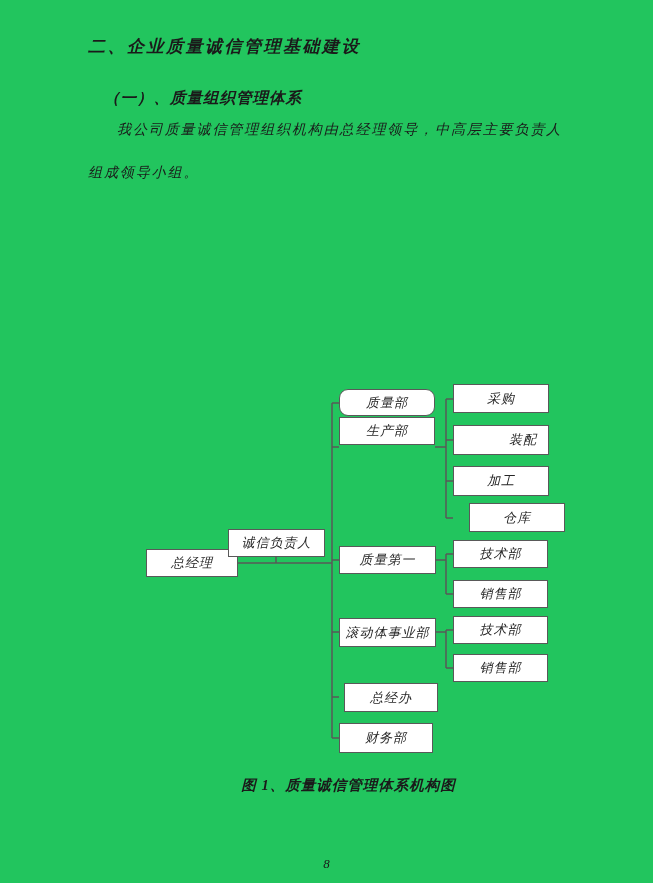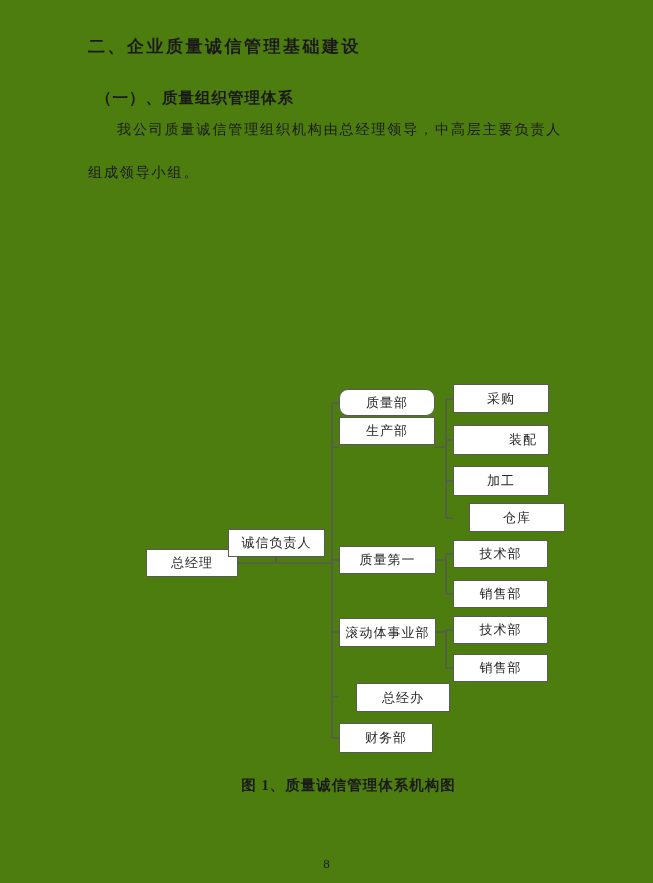--- a/index.html
+++ b/index.html
@@ -1,31 +1,32 @@
 <!DOCTYPE html>
 <html><head>
 <meta charset="utf-8">
 <style>
   html,body { margin:0; padding:0; background:#ffffff; }
   .page {
     position:relative;
     width:653px; height:883px;
-    background:#4d7c0f;
+    background:#22c55e;
     font-family:"Liberation Serif","DejaVu Serif",serif;
     color:#1a1a1a;
     overflow:hidden;
+    font-style:italic;
   }
   .content { padding:36px 88px 0 88px; }
   .h1 {
     font-size:17px; font-weight:bold; letter-spacing:2.5px;
     line-height:22px; margin:0;
   }
   .h2 {
     font-size:15.5px; font-weight:bold; letter-spacing:1px;
-    line-height:20px; margin:30px 0 0 8px;
+    line-height:20px; margin:30px 0 0 16px;
   }
   .para {
     font-size:14px; letter-spacing:1.9px; line-height:43px;
     margin:0; white-space:pre; text-indent:29px;
   }
   .para-first { margin-top:14px; }
   .chart-svg { position:absolute; left:0; top:0; z-index:1; }
   .org-node {
     position:absolute; z-index:2;
     box-sizing:border-box;
@@ -82,21 +83,21 @@
       <line x1="446" y1="668" x2="453" y2="668" stroke="#595959" stroke-width="1.5"></line>
     </svg>
 
   <div id="chart-layer">
       <div class="org-node" style="left: 118px; top: 549px; width: 92px; height: 28px; border-color: rgb(89, 89, 89); margin-left: 28px;">总经理</div>
       <div class="org-node" style="left: 228px; top: 529px; width: 97px; height: 28px; border-color: rgb(89, 89, 89);">诚信负责人</div>
       <div class="org-node" style="left: 339px; top: 389px; width: 96px; height: 27px; border-color: rgb(89, 89, 89); border-radius: 9px;">质量部</div>
       <div class="org-node" style="left: 339px; top: 417px; width: 96px; height: 28px; border-color: rgb(89, 89, 89);">生产部</div>
       <div class="org-node" style="left: 339px; top: 546px; width: 97px; height: 28px; border-color: rgb(89, 89, 89);">质量第一</div>
       <div class="org-node" style="left: 339px; top: 618px; width: 97px; height: 29px; border-color: rgb(89, 89, 89);">滚动体事业部</div>
-      <div class="org-node" style="left: 356px; top: 683px; width: 94px; height: 29px; border-color: rgb(89, 89, 89);">总经办</div>
+      <div class="org-node" style="left: 344px; top: 683px; width: 94px; height: 29px; border-color: rgb(89, 89, 89);">总经办</div>
       <div class="org-node" style="left: 339px; top: 723px; width: 94px; height: 30px; border-color: rgb(89, 89, 89);">财务部</div>
       <div class="org-node" style="left: 453px; top: 384px; width: 96px; height: 29px; border-color: rgb(89, 89, 89);">采购</div>
       <div class="org-node" style="left: 453px; top: 425px; width: 96px; height: 30px; border-color: rgb(89, 89, 89); padding-left: 44px;">装配</div>
       <div class="org-node" style="left: 453px; top: 466px; width: 96px; height: 30px; border-color: rgb(89, 89, 89);">加工</div>
       <div class="org-node" style="left: 453px; top: 503px; width: 96px; height: 29px; border-color: rgb(89, 89, 89); margin-left: 16px;">仓库</div>
       <div class="org-node" style="left: 453px; top: 540px; width: 95px; height: 28px; border-color: rgb(89, 89, 89);">技术部</div>
       <div class="org-node" style="left: 453px; top: 580px; width: 95px; height: 28px; border-color: rgb(89, 89, 89);">销售部</div>
       <div class="org-node" style="left: 453px; top: 616px; width: 95px; height: 28px; border-color: rgb(89, 89, 89);">技术部</div>
       <div class="org-node" style="left: 453px; top: 654px; width: 95px; height: 28px; border-color: rgb(89, 89, 89);">销售部</div>
     </div>

